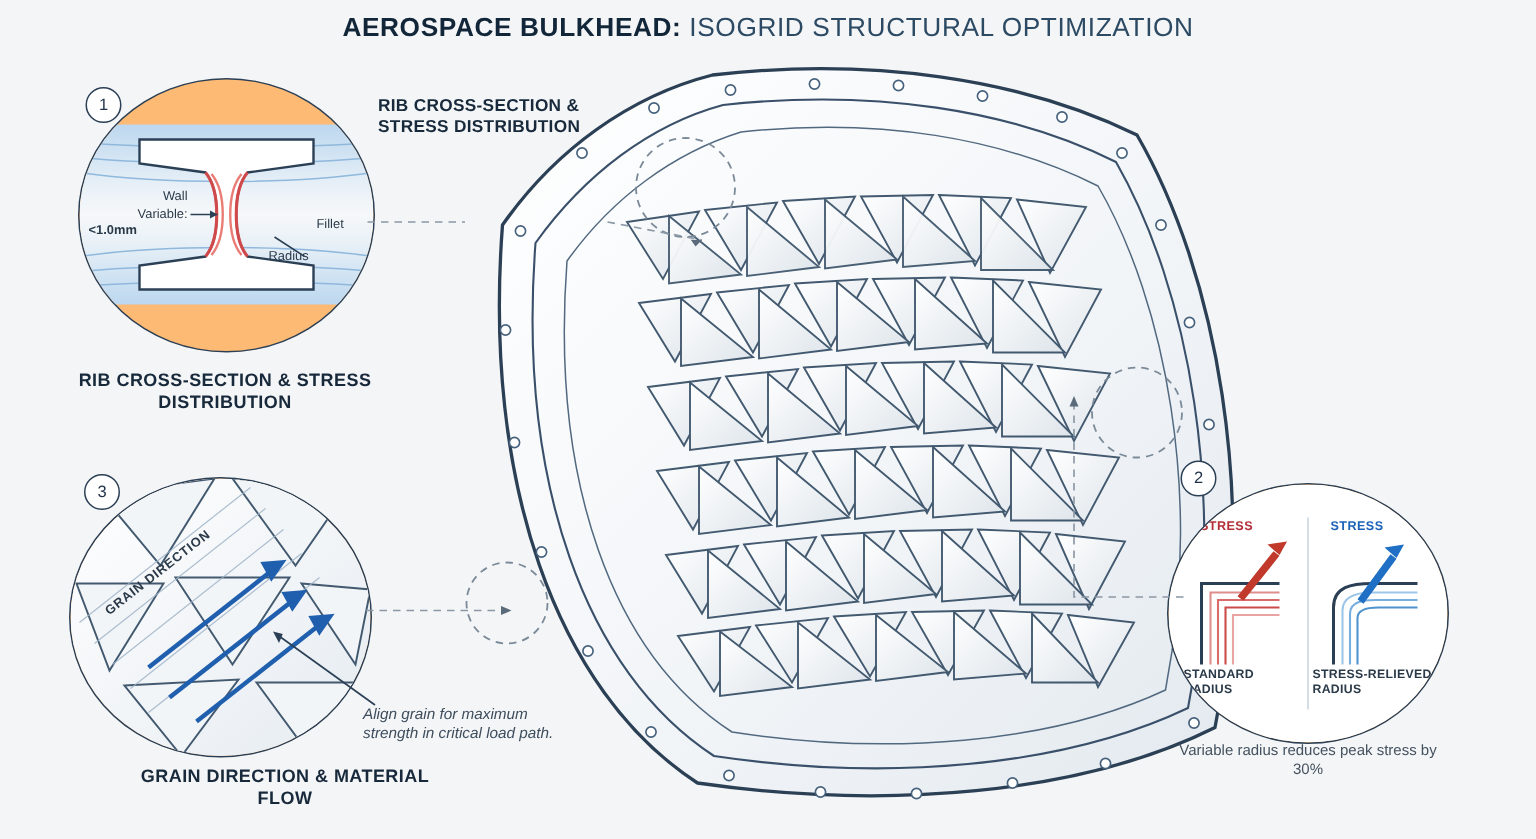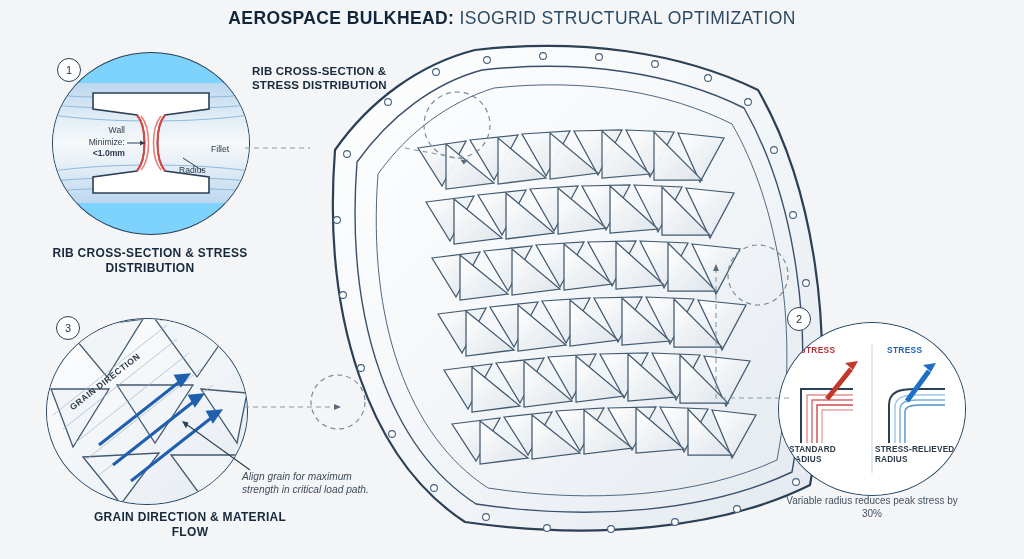--- a/index.html
+++ b/index.html
@@ -34,21 +34,21 @@
     color:#17293b;text-transform:uppercase;letter-spacing:.3px;
   }
   .cap-sub{
     text-align:center;font-size:10px;font-weight:normal;color:#44525f;
     line-height:1.25;margin-top:3px;text-transform:none;letter-spacing:0;
   }
 
   
   .circle{
     position:absolute;border-radius:50%;
-    background:#7dd3fc;
+    background:#fdba74;
     border:1.4px solid #2b3f55;
     overflow:hidden;
   }
   .badge{
     position:absolute;width:22px;height:22px;border-radius:50%;
     background:#fff;border:1.3px solid #2b3f55;
     font-size:11px;color:#1d3047;display:flex;align-items:center;justify-content:center;
     z-index:6;
   }
 
@@ -251,23 +251,23 @@
       <g stroke="#2b3f55" stroke-width="1">
         <line x1="74" y1="90" x2="92" y2="90"></line>
         <path d="M92 90 l-5 -2.6 v5.2 z" fill="#2b3f55" stroke="none"></path>
         <line x1="130" y1="105" x2="150" y2="118"></line>
       </g>
     </svg>
     <div class="mini" style="position:absolute;left:14px;top:72px;width:58px;text-align:right;">
       <span>Wall</span>
     </div>
     <div class="mini" style="position:absolute;left:6px;top:84px;width:66px;text-align:right;">
-      <span>Minimize:</span>
-    </div>
-    <div class="mini-b" style="position:absolute;left:6px;top:95px;width:66px;text-align:right;">
+      <span>Variable:</span>
+    </div>
+    <div class="mini-b" style="position:absolute;left:6px;top:95px;width:66px;text-align:left;">
       <span>&lt;1.0mm</span>
     </div>
     <div class="mini" style="position:absolute;left:126px;top:91px;margin-left:32px;">
       <span>Fillet</span>
     </div>
     <div class="mini" style="position:absolute;left:126px;top:112px;">
       <span>Radius</span>
     </div>
   </div>
   <div class="badge" style="left:57px;top:58px;">

